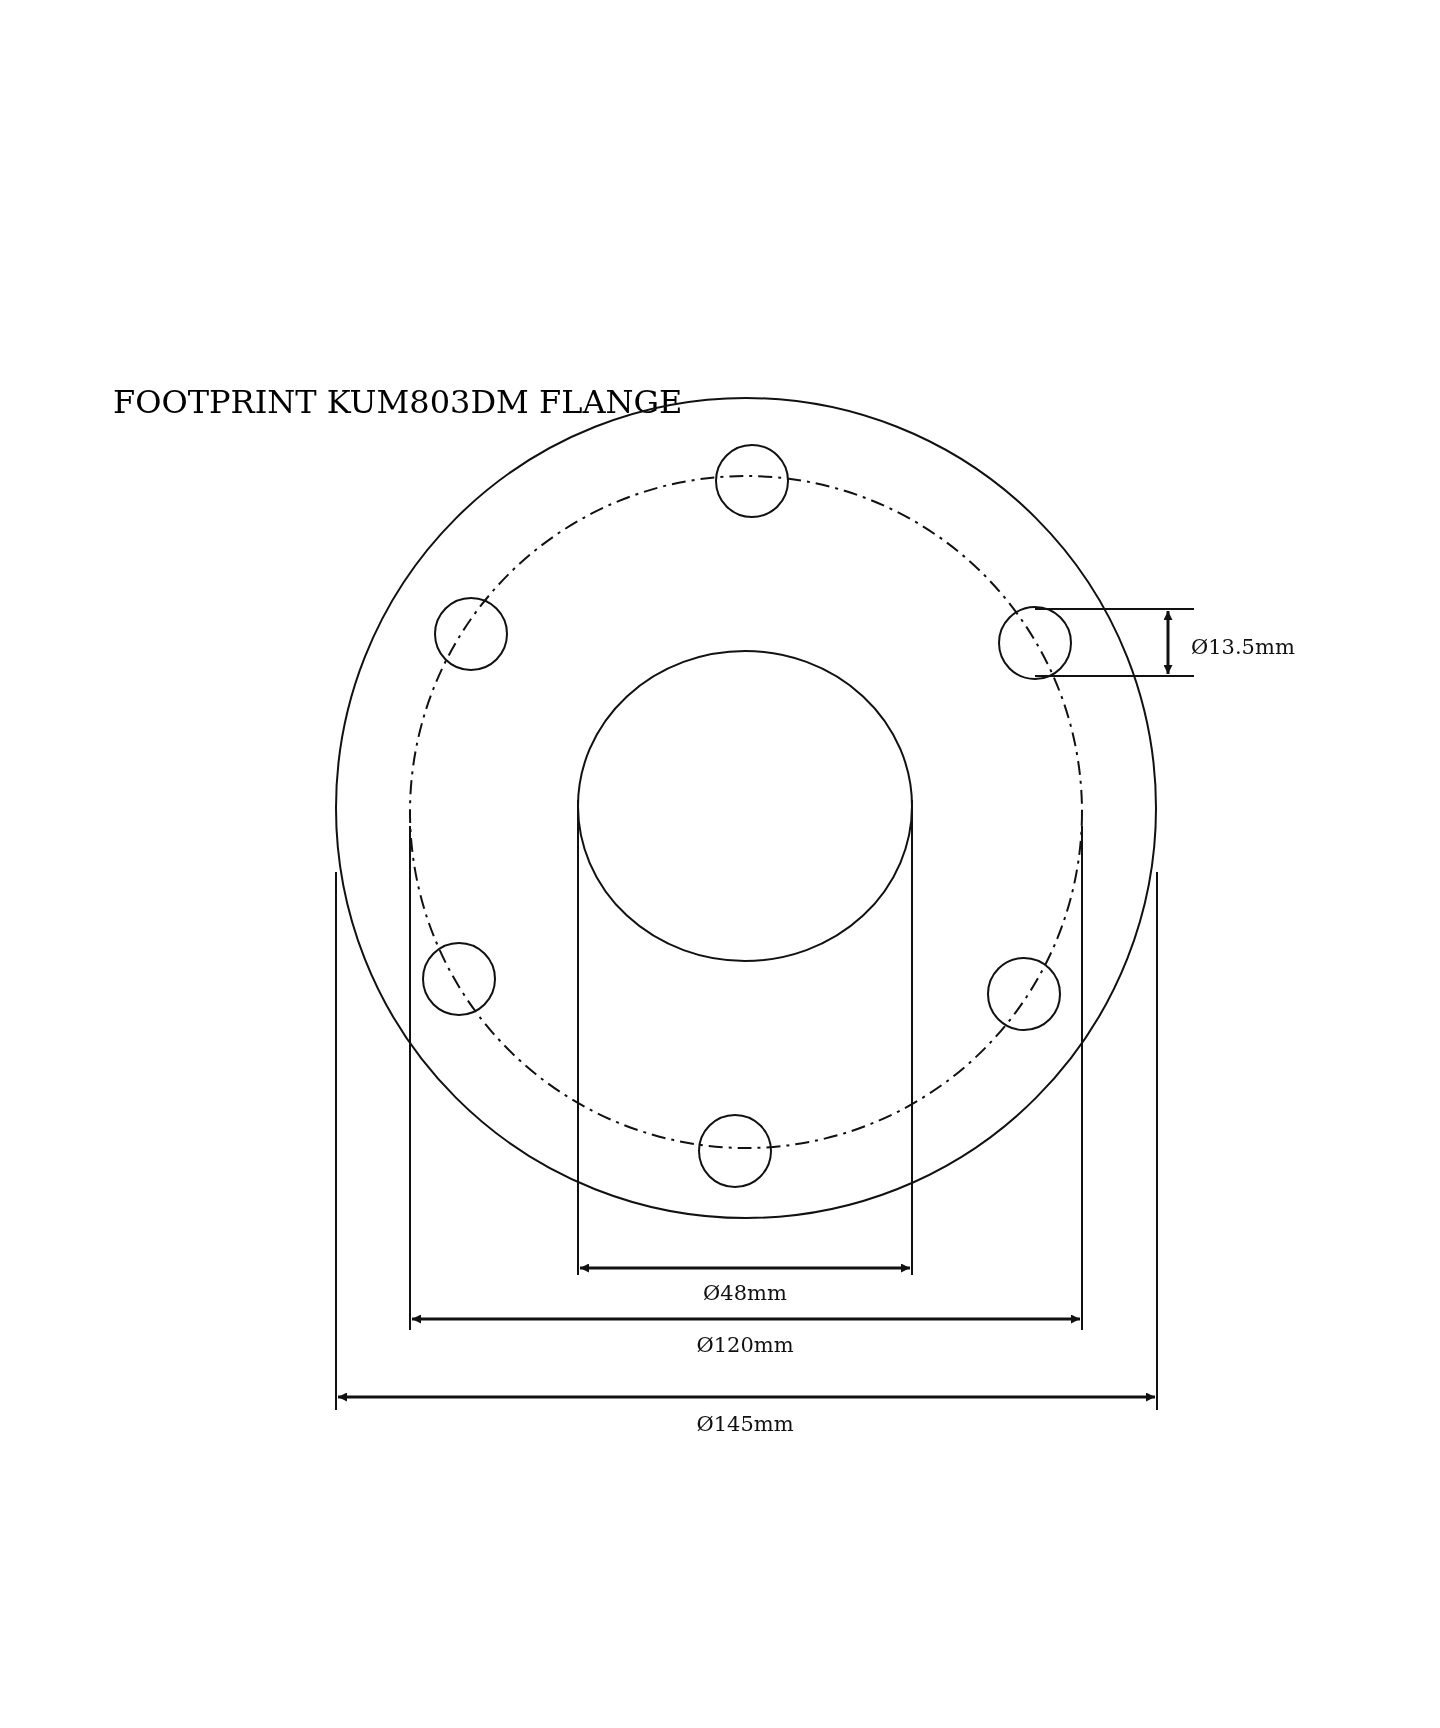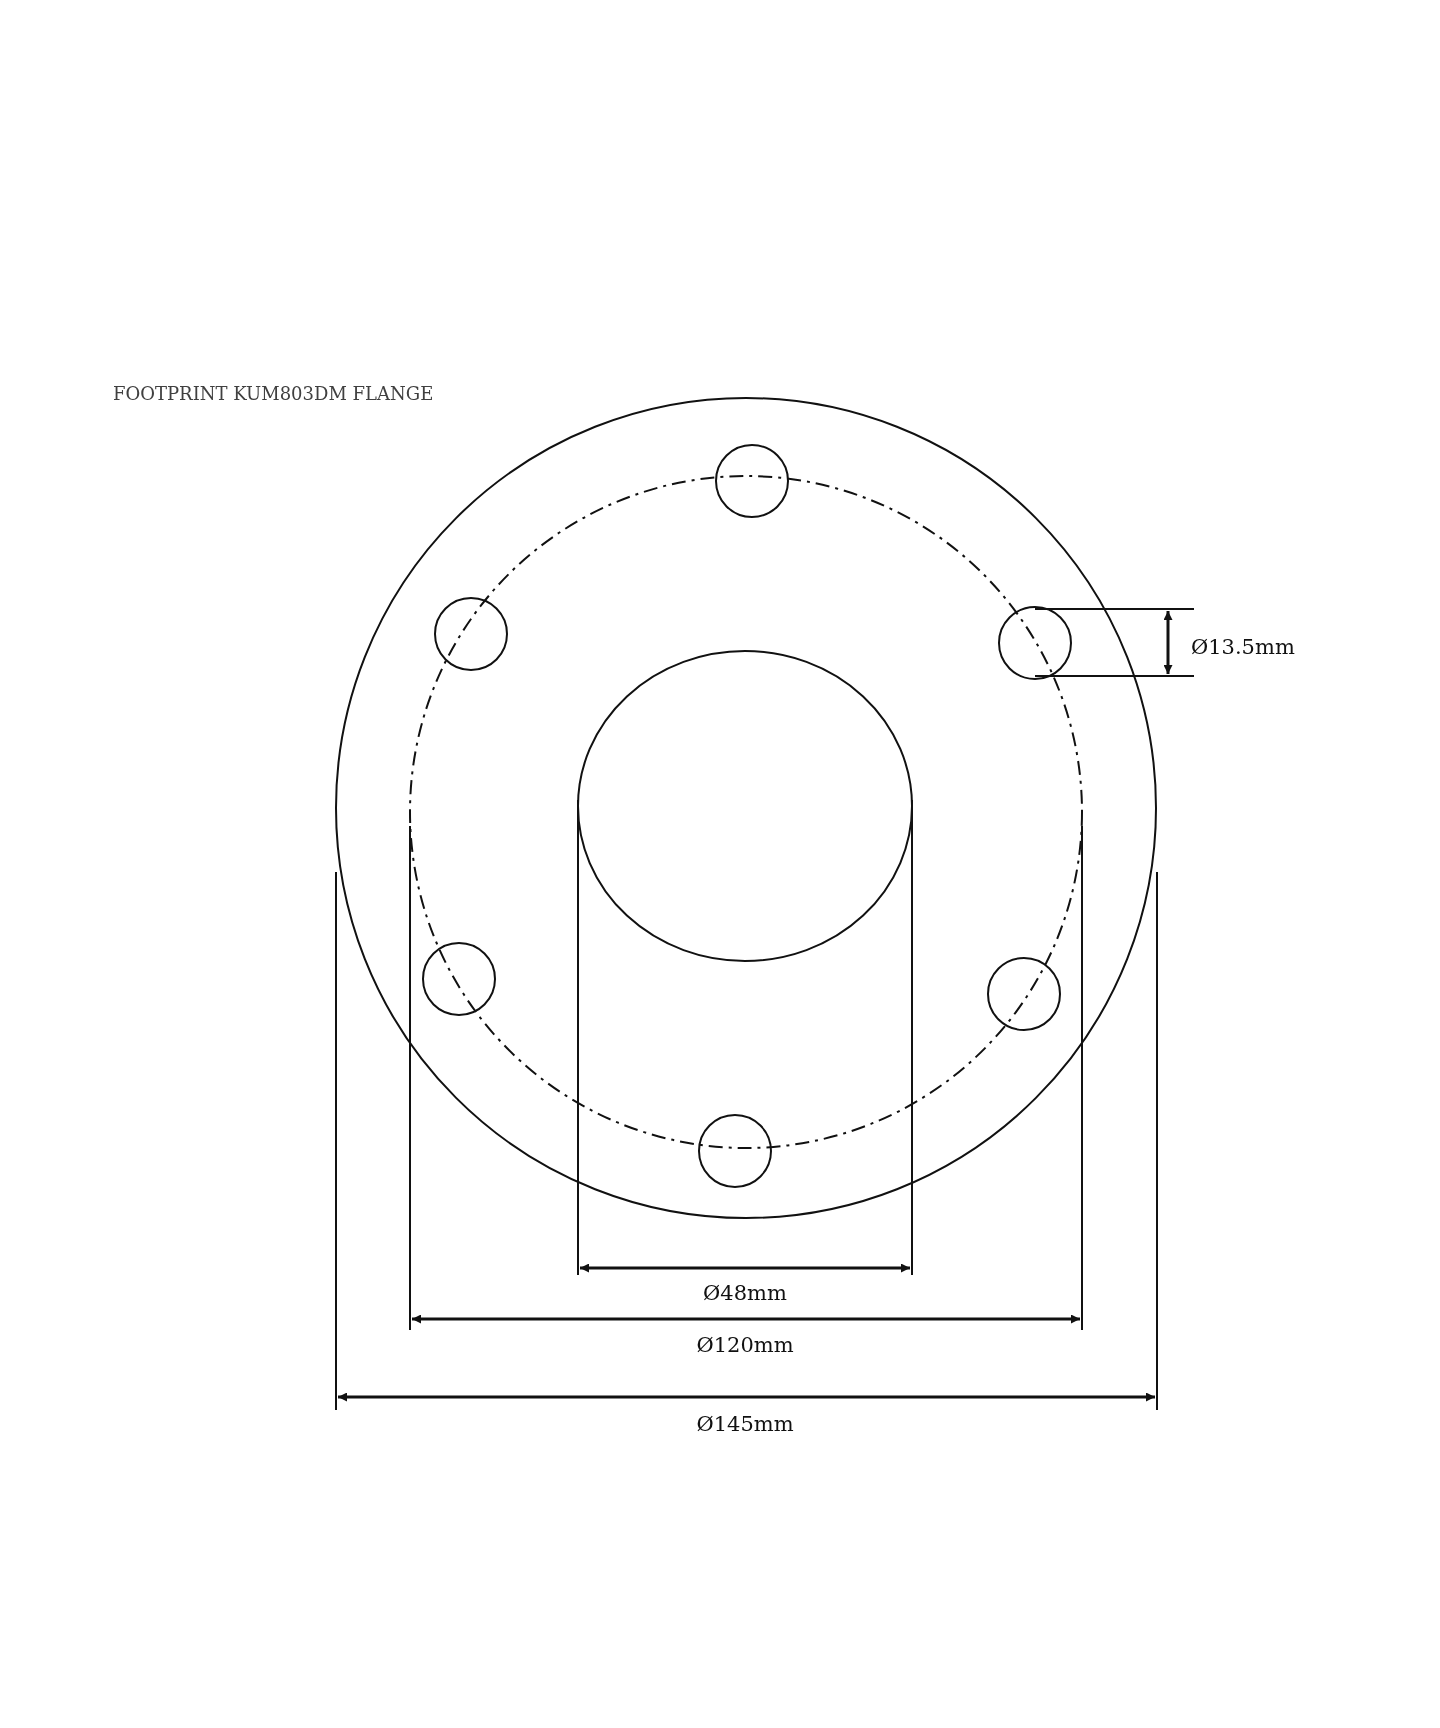--- a/index.html
+++ b/index.html
@@ -1,17 +1,17 @@
 <!DOCTYPE html>
 <html><head>
 <meta charset="utf-8">
 <style>
   html, body { margin:0; padding:0; background:#ffffff; }
   body { width:1440px; height:1728px; position:relative; overflow:hidden; }
-  .title { position:absolute; left:113px; top:383px; font-family:"DejaVu Serif", serif; font-size:18px; color:#404040; letter-spacing:0px; white-space:nowrap; }
+  .title { position:absolute; left:113px; top:383px; font-family:"DejaVu Serif", serif; font-size:32px; color:#000000; letter-spacing:0px; white-space:nowrap; }
   svg { position:absolute; left:0; top:0; }
   .lbl { font-family:"DejaVu Serif", serif; font-size:21px; fill:#111; }
 </style>
 </head>
 <body>
 
 <div class="title">FOOTPRINT KUM803DM FLANGE</div>
 
 <svg width="1440" height="1728" viewBox="0 0 1440 1728">
   <defs>

